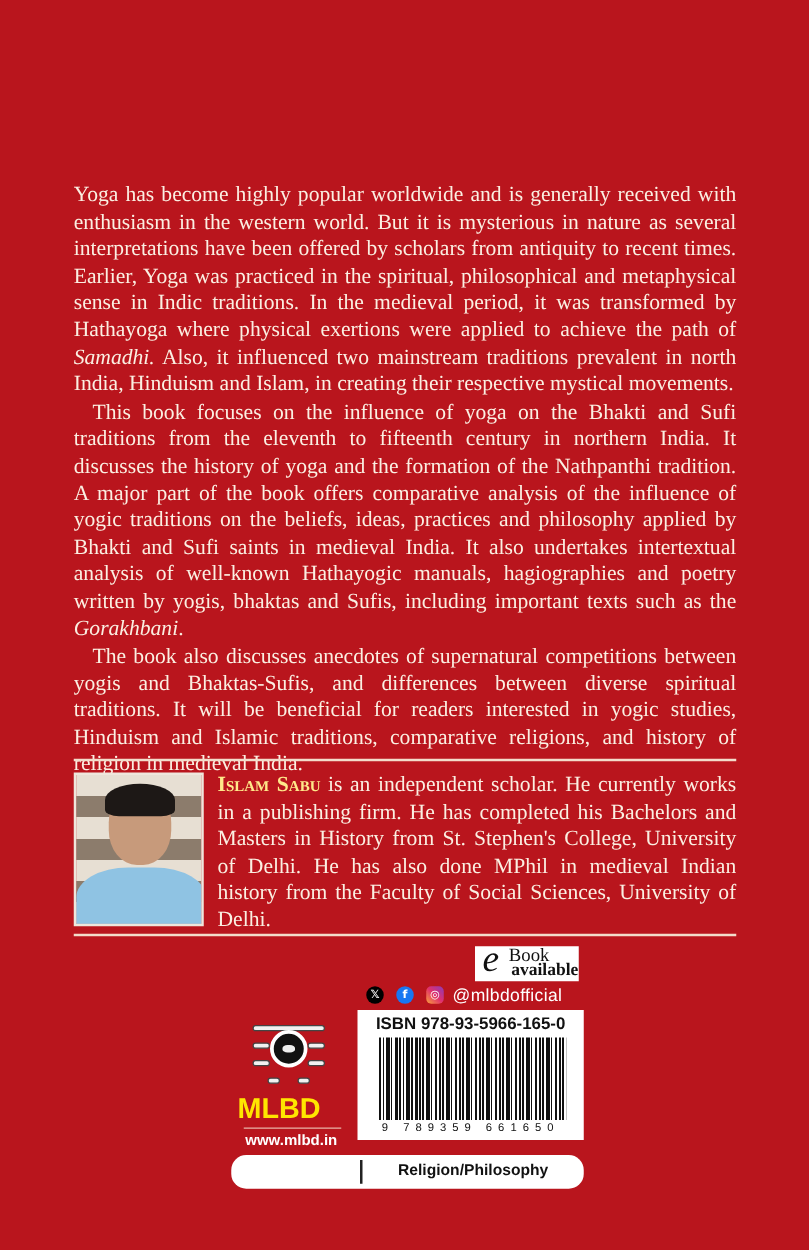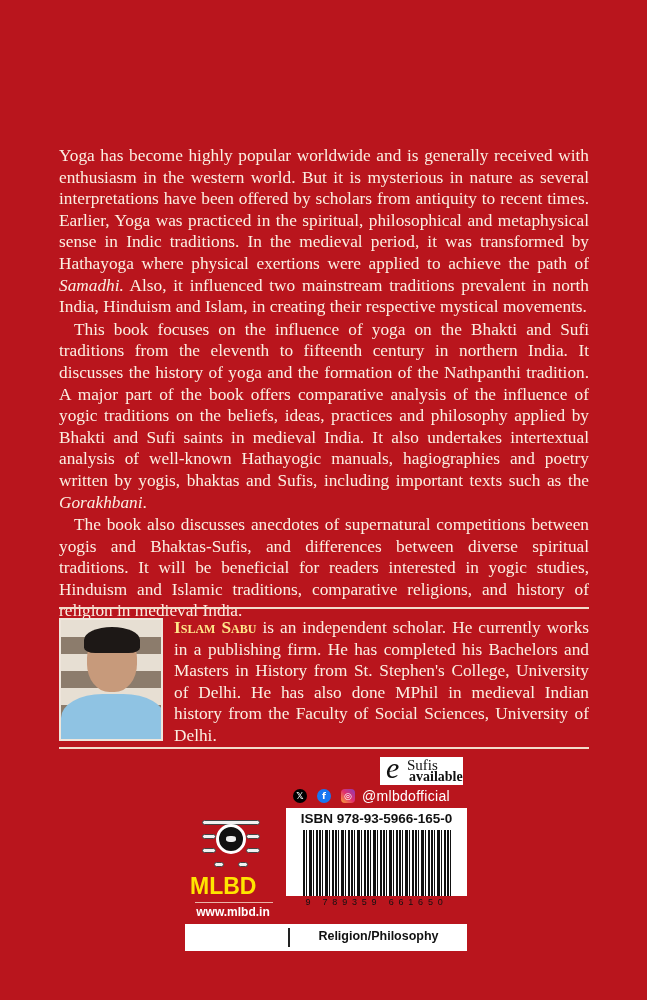--- a/index.html
+++ b/index.html
@@ -85,21 +85,21 @@
     font-size: 9px; font-weight: bold; color: #fff; margin-right: 10px;
   }
   .sicon.x { background: #000; }
   .sicon.fb { background: #1877f2; }
   .sicon.ig { background: linear-gradient(45deg, #f9a23a, #e1306c, #8a3ab9); border-radius: 4px; }
   .handle {
     font-family: "Liberation Sans", sans-serif; font-weight: normal; font-size: 14px;
     color: #fff; letter-spacing: 0.3px; margin-left: -3px;
   }
   .isbn-box {
-    position: absolute; left: 286px; top: 808px; width: 181px; height: 88px;
+    position: absolute; left: 286px; top: 808px; width: 181px; height: 104px;
     background: #fff; color: #111;
   }
   .isbn-text {
     position: absolute; left: 0; right: 0; top: 3px; text-align: center;
     font-family: "Liberation Sans", sans-serif; font-weight: bold; font-size: 13.5px;
   }
   .barcode {
     position: absolute; left: 17px; top: 22px; width: 150px; height: 66px;
     background: repeating-linear-gradient(90deg,
       #111 0 2px, #fff 2px 3px, #111 3px 4px, #fff 4px 6px, #111 6px 9px, #fff 9px 10px,
@@ -129,21 +129,21 @@
   }
   .mlbd-rule {
     position: absolute; left: 195px; top: 902px; width: 78px; height: 1px; background: #e9b4a8;
   }
   .www {
     position: absolute; left: 190px; top: 905px; width: 86px; text-align: center;
     font-family: "Liberation Sans", sans-serif; font-weight: bold; font-size: 12px; color: #fff;
   }
   .category {
     position: absolute; left: 185px; top: 924px; width: 282px; height: 27px;
-    background: #fff; color: #111;
+    background: #fff; color: #111; border-radius: 12px;
   }
   .category .divider {
     position: absolute; left: 103px; top: 4px; width: 2px; height: 19px; background: #222;
   }
   .category .label {
     position: absolute; left: 105px; right: 0; top: 5px; text-align: center;
     font-family: "Liberation Sans", sans-serif; font-weight: bold; font-size: 12.5px;
   }
 </style>
 </head>
@@ -167,21 +167,21 @@
   </div>
 
   <div class="bio">
     <span class="name">Islam Sabu</span><span> is an independent scholar. He currently works in a publishing firm. He has completed his Bachelors and Masters in History from St. Stephen's College, University of Delhi. He has also done MPhil in medieval Indian history from the Faculty of Social Sciences, University of Delhi.</span>
   </div>
 
   <div class="rule r2"></div>
 
   <div class="ebook">
     <span class="e">e</span>
-    <span class="book">Sufis</span>
+    <span class="book">Book</span>
     <span class="avail">available</span>
   </div>
 
   <div class="social">
     <span class="sicon x">𝕏</span>
     <span class="sicon fb">f</span>
     <span class="sicon ig">◎</span>
     <span class="handle">@mlbdofficial</span>
   </div>
 

